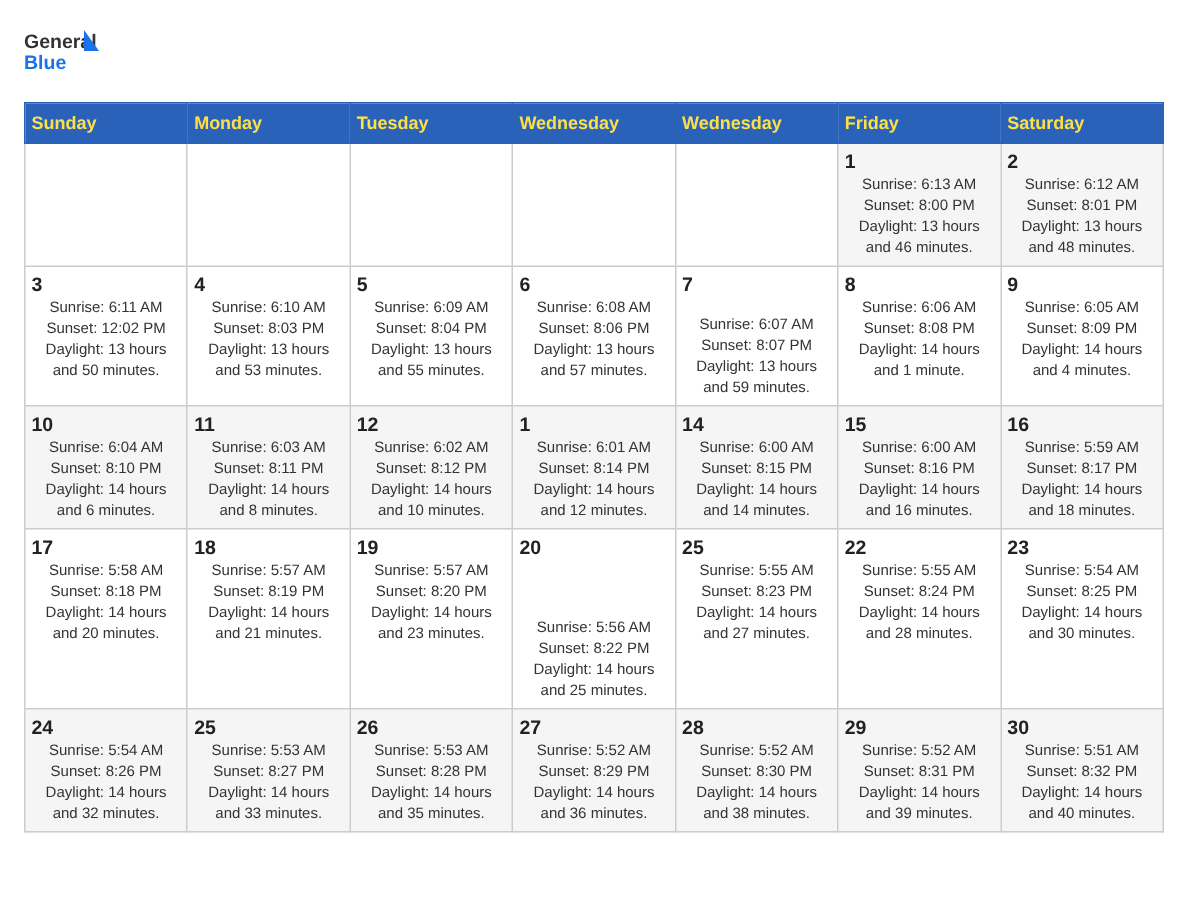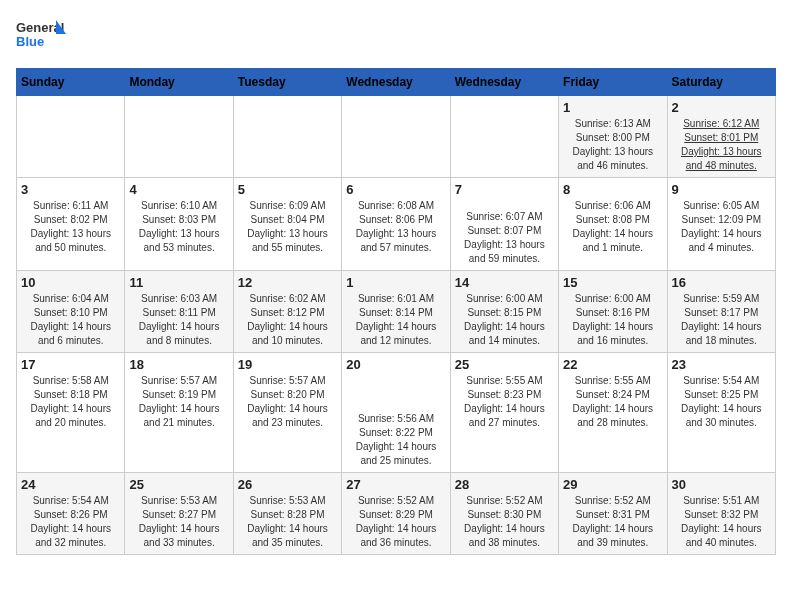--- a/index.html
+++ b/index.html
@@ -33,21 +33,21 @@
       font-size: 16px;
       color: #333;
     }
     .calendar {
       width: 100%;
       border-collapse: collapse;
       font-size: 11px;
     }
     .calendar thead th {
       background-color: #2962b8;
-      color: #000000;
+      color: #fde047;
       padding: 6px 4px;
       text-align: left;
       font-size: 12px;
       font-weight: bold;
       border: 1px solid #2962b8;
     }
     .calendar tbody td {
       border: 1px solid #ccc;
       vertical-align: top;
       padding: 4px;
@@ -115,30 +115,30 @@
         <td class="empty-cell"></td>
         <td class="empty-cell"></td>
         <td>
           <span class="day-number">1</span>
           <div class="day-info" style="white-space: pre-line;">Sunrise: 6:13 AM
 Sunset: 8:00 PM
 Daylight: 13 hours and 46 minutes.</div>
         </td>
         <td>
           <span class="day-number">2</span>
-          <div class="day-info" style="white-space: pre-line; text-decoration: underline;">Sunrise: 6:12 AM
+          <div class="day-info" style="white-space: pre-line;">Sunrise: 6:12 AM
 Sunset: 8:01 PM
 Daylight: 13 hours and 48 minutes.</div>
         </td>
       </tr>
       <tr>
         <td>
           <span class="day-number">3</span>
           <div class="day-info" style="white-space: pre-line;">Sunrise: 6:11 AM
-Sunset: 8:02 PM
+Sunset: 12:02 PM
 Daylight: 13 hours and 50 minutes.</div>
         </td>
         <td>
           <span class="day-number">4</span>
           <div class="day-info" style="white-space: pre-line;">Sunrise: 6:10 AM
 Sunset: 8:03 PM
 Daylight: 13 hours and 53 minutes.</div>
         </td>
         <td>
           <span class="day-number">5</span>
@@ -160,21 +160,21 @@
         </td>
         <td>
           <span class="day-number">8</span>
           <div class="day-info" style="white-space: pre-line;">Sunrise: 6:06 AM
 Sunset: 8:08 PM
 Daylight: 14 hours and 1 minute.</div>
         </td>
         <td>
           <span class="day-number">9</span>
           <div class="day-info" style="white-space: pre-line;">Sunrise: 6:05 AM
-Sunset: 12:09 PM
+Sunset: 8:09 PM
 Daylight: 14 hours and 4 minutes.</div>
         </td>
       </tr>
       <tr>
         <td>
           <span class="day-number">10</span>
           <div class="day-info" style="white-space: pre-line;">Sunrise: 6:04 AM
 Sunset: 8:10 PM
 Daylight: 14 hours and 6 minutes.</div>
         </td>

